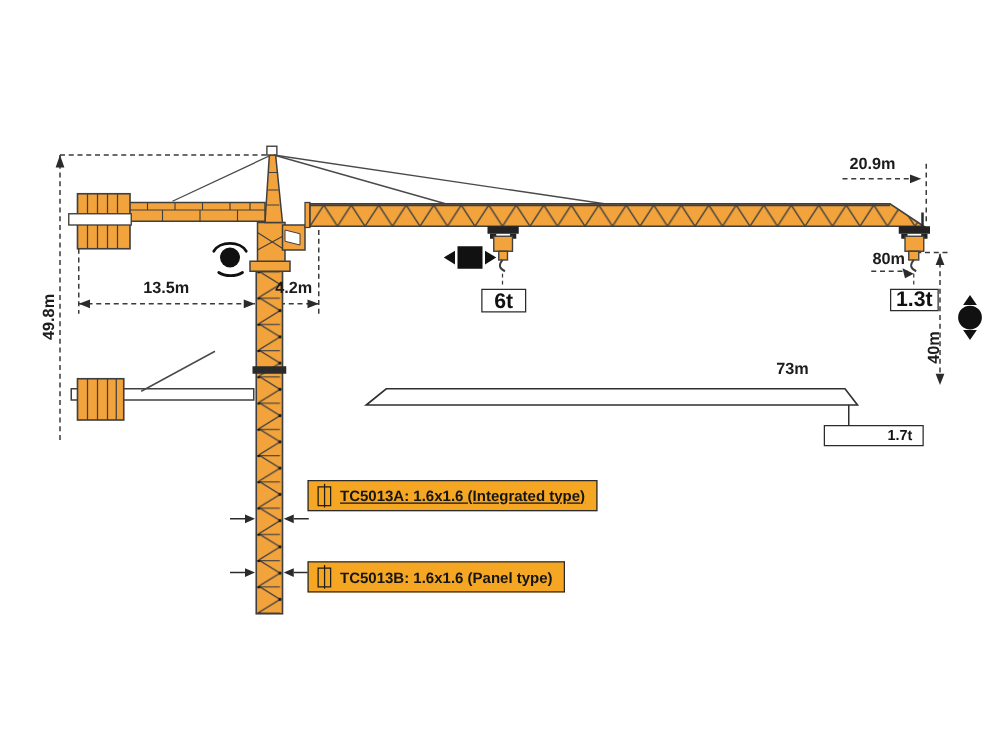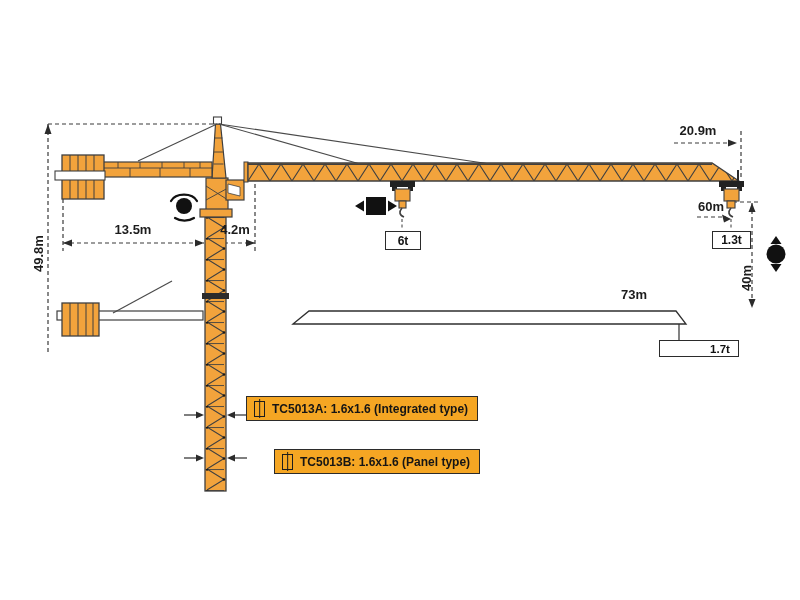--- a/index.html
+++ b/index.html
@@ -9,21 +9,21 @@
   }
   #art { position:absolute; left:0; top:0; }
   .dim {
     position:absolute; font-size:13px; font-weight:700; color:#1c1c1c;
     text-align:center; white-space:nowrap; line-height:14px;
   }
   .rot { transform-origin:0 0; transform:rotate(-90deg); }
   .load-box {
     position:absolute; background:#ffffff; border:1.5px solid #2b2b2b;
     display:flex; align-items:center; justify-content:center;
-    font-size:12px; font-weight:700; color:#111; white-space:nowrap;
+    font-size:17px; font-weight:700; color:#111; white-space:nowrap;
   }
   .model-box {
     position:absolute; height:23px; background:#F5A623; border:1.5px solid #2b2b2b;
     display:inline-flex; align-items:center; gap:7px; padding:0 9px 0 7px;
     font-size:12px; font-weight:700; color:#151515; white-space:nowrap;
   }
   .mast-icon { display:inline-block; width:9px; height:14px; border:1.7px solid #1d1d1d;
     position:relative; background:transparent; }
   .mast-icon::before {
     content:''; position:absolute; left:50%; top:-3px; height:19px; width:1.7px;
@@ -188,30 +188,30 @@
         <polygon points="204,458 196,454.5 196,461.5"></polygon>
         <polygon points="227,458 235,454.5 235,461.5"></polygon>
       </g>
     </g>
   </svg>
 
   <div class="dim rot" style="left:32px; top:272px;">49.8m</div>
   <div class="dim" style="left:103px; top:223px; width:60px;">13.5m</div>
   <div class="dim" style="left:213px; top:223px; width:44px;">4.2m</div>
   <div class="dim" style="left:668px; top:124px; width:60px;">20.9m</div>
-  <div class="dim" style="left:692px; top:200px; width:38px;">60m</div>
+  <div class="dim" style="left:692px; top:200px; width:38px;">80m</div>
   <div class="dim rot" style="left:740px; top:291px;">40m</div>
   <div class="dim" style="left:606px; top:288px; width:56px;">73m</div>
 
   <div class="load-box" style="left:385px; top:231px; width:34px; height:17px;">6t</div>
   <div class="load-box" style="left:712px; top:231px; width:37px; height:16px;">1.3t</div>
   <div class="load-box" style="left:659px; top:340px; width:36px; height:15px; font-size:11.5px;padding-left:42px;">1.7t</div>
 
-  <div class="model-box" style="left:246px; top:396px;">
+  <div class="model-box" style="left:246px; top:384px;text-decoration:underline;">
     <span class="mast-icon"></span>
     <span>TC5013A:  1.6x1.6  (Integrated type)</span>
   </div>
-  <div class="model-box" style="left:246px; top:449px;margin-left:28px;">
+  <div class="model-box" style="left:246px; top:449px;">
     <span class="mast-icon"></span>
     <span>TC5013B:  1.6x1.6  (Panel type)</span>
   </div>
 
 </div>
 
 </body></html>

